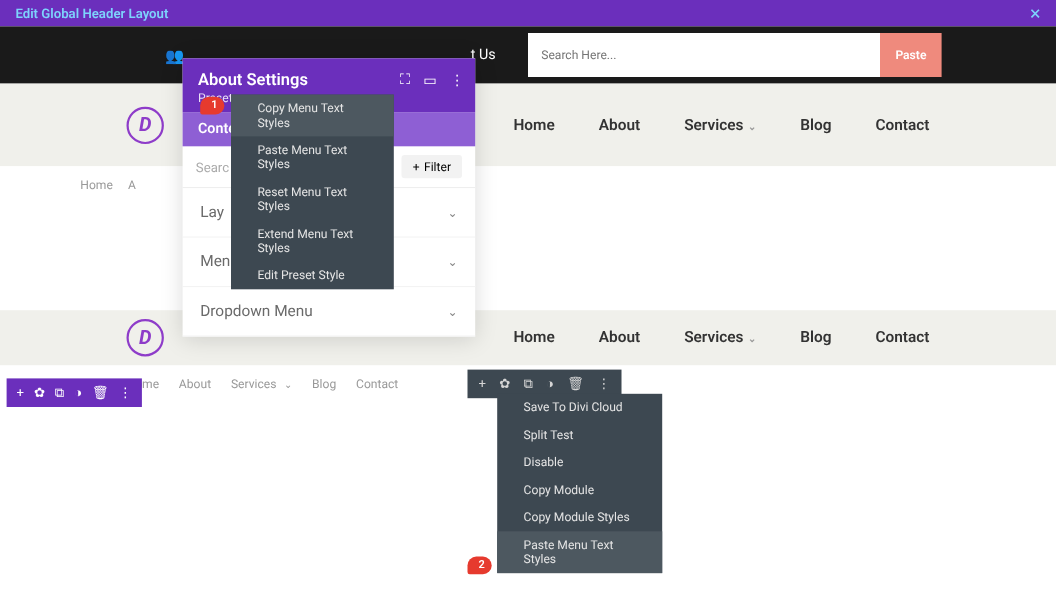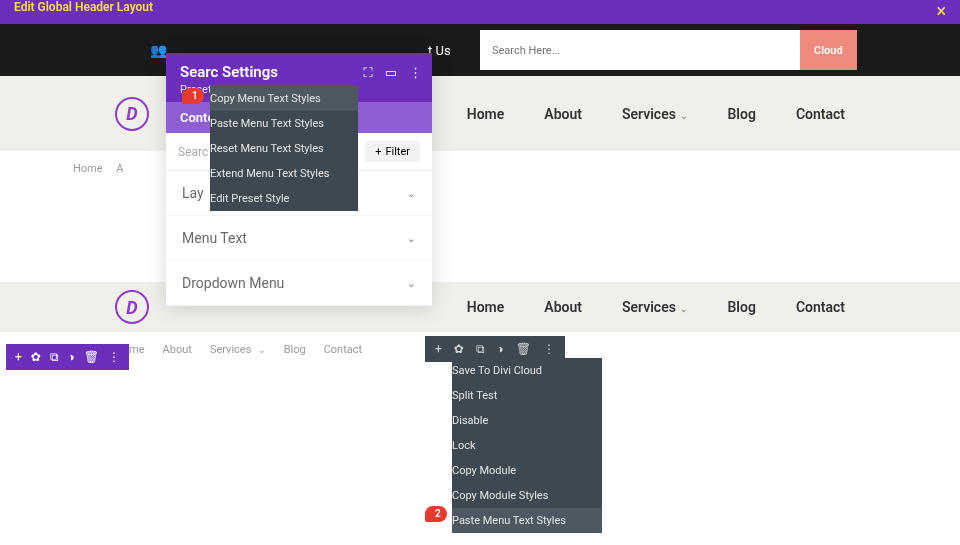--- a/index.html
+++ b/index.html
@@ -1,17 +1,17 @@
 <!DOCTYPE html>
 <html><head>
 <meta charset="utf-8">
 <style>
 *{margin:0;padding:0;box-sizing:border-box;font-family:-apple-system,BlinkMacSystemFont,"Segoe UI",Roboto,sans-serif}
 body{background:#fff;width:960px;height:545px;overflow:hidden;position:relative}
-.purple-bar{background:#6B2FBC;color:#fde047;height:24px;display:flex;justify-content:space-between;padding:0 14px;font-size:12px;font-weight:600}
+.purple-bar{background:#6B2FBC;color:#7dd3fc;height:24px;display:flex;align-items:center;justify-content:space-between;padding:0 14px;font-size:12px;font-weight:600}
 .close-x{font-size:18px;cursor:pointer;font-weight:400}
 .dark-bar{background:#1a1a1a;height:52px;display:flex;align-items:center;position:relative}
 .dark-bar .menu-area{position:absolute;left:150px;display:flex;align-items:center;color:#fff;font-size:12px;gap:16px}
 .people-icon{color:#d4a64e;font-size:14px}
 .us-frag{position:absolute;left:428px;color:#fff;font-size:13px}
 .search-wrap{position:absolute;left:480px;display:flex;height:40px}
 .search-input{width:320px;border:none;padding:0 12px;font-size:11px;color:#888}
 .search-btn{background:#ef8a7d;color:#fff;border:none;padding:0 14px;font-size:11px;font-weight:600;cursor:pointer}
 .header-row{background:#f0f0eb;height:75px;display:flex;align-items:center;padding:0 115px;position:relative}
 .d-logo{width:34px;height:34px;border:2.5px solid #8e3cc9;border-radius:50%;display:flex;align-items:center;justify-content:center;color:#8e3cc9;font-weight:700;font-size:18px;font-style:italic}
@@ -31,21 +31,21 @@
 .sp-icons{position:absolute;right:10px;top:12px;display:flex;gap:12px;font-size:13px}
 .sp-tabs{background:#8e5fd4;color:#fff;display:flex;font-size:13px}
 .sp-tab{padding:8px 14px;font-weight:600}
 .sp-search-row{display:flex;align-items:center;padding:8px 12px;border-bottom:1px solid #eee}
 .sp-search{flex:1;font-size:12px;color:#aaa}
 .sp-filter{background:#f2f2f2;padding:4px 10px;font-size:11px;border-radius:3px;display:flex;align-items:center;gap:4px}
 .sp-sec{padding:14px 16px;font-size:14px;color:#6a6a6a;display:flex;justify-content:space-between;align-items:center;border-bottom:1px solid #f3f3f3}
 .sp-chev{font-size:11px;color:#888}
 
 .ctx-menu1{position:absolute;left:210px;top:86px;width:148px;background:#3d4851;z-index:20;font-size:11px;color:#e5e5e5}
-.ctx-item{padding:6px 0;cursor:pointer}
+.ctx-item{padding:6px 24px;cursor:pointer}
 .ctx-item.hl{background:#4d5860}
 .badge{position:absolute;width:22px;height:16px;background:#e63a2e;border-radius:8px 8px 8px 2px;z-index:25}
 .badge-num{position:absolute;color:#fff;font-size:10px;font-weight:600;z-index:26}
 .b1{left:182px;top:88px}
 .bn1{left:192px;top:90px}
 
 .purple-toolbar{position:absolute;left:6px;top:344px;background:#6B2FBC;display:flex;gap:9px;padding:6px 9px;z-index:5}
 .pt-icon{color:#fff;font-size:12px;cursor:pointer}
 
 .dark-toolbar{position:absolute;left:425px;top:336px;background:#3d4851;display:flex;gap:12px;padding:6px 10px;z-index:15}
@@ -63,21 +63,21 @@
   <span class="close-x">×</span>
 </div>
 
 <div class="dark-bar">
   <div class="menu-area">
     <span class="people-icon">👥</span>
   </div>
   <span class="us-frag">t Us</span>
   <div class="search-wrap">
     <input class="search-input" placeholder="Search Here..." style="">
-    <button class="search-btn">Cloud</button>
+    <button class="search-btn">Paste</button>
   </div>
 </div>
 
 <div class="header-row">
   <div class="d-logo">D</div>
   <div class="nav">
     <span class="nav-item">Home</span>
     <span class="nav-item">About</span>
     <span class="nav-item"><span>Services</span><span class="chev-sm">⌄</span></span>
     <span class="nav-item">Blog</span>
@@ -105,21 +105,21 @@
 <div class="crumb-row2">
   <span>Home</span>
   <span>About</span>
   <span><span>Services</span> <span class="chev-sm">⌄</span></span>
   <span>Blog</span>
   <span>Contact</span>
 </div>
 
 <div class="settings-panel">
   <div class="sp-header">
-    <div class="sp-title">Searc Settings</div>
+    <div class="sp-title">About Settings</div>
     <div class="sp-presets">Presets</div>
     <div class="sp-icons">
       <span>⛶</span>
       <span>▭</span>
       <span>⋮</span>
     </div>
   </div>
   <div class="sp-tabs">
       <div class="sp-tab">Conte</div>
     </div>
@@ -169,20 +169,19 @@
   <span class="dt-icon">⧉</span>
   <span class="dt-icon">◑</span>
   <span class="dt-icon">🗑</span>
   <span class="dt-icon">⋮</span>
 </div>
 
 <div class="ctx-menu2">
   <div class="ctx-item">Save To Divi Cloud</div>
   <div class="ctx-item">Split Test</div>
   <div class="ctx-item">Disable</div>
-  <div class="ctx-item">Lock</div>
   <div class="ctx-item">Copy Module</div>
   <div class="ctx-item">Copy Module Styles</div>
   <div class="ctx-item hl">Paste Menu Text Styles</div>
 
 </div>
 <div class="badge b2"></div>
 <div class="badge-num bn2">2</div>
 
 </body></html>

